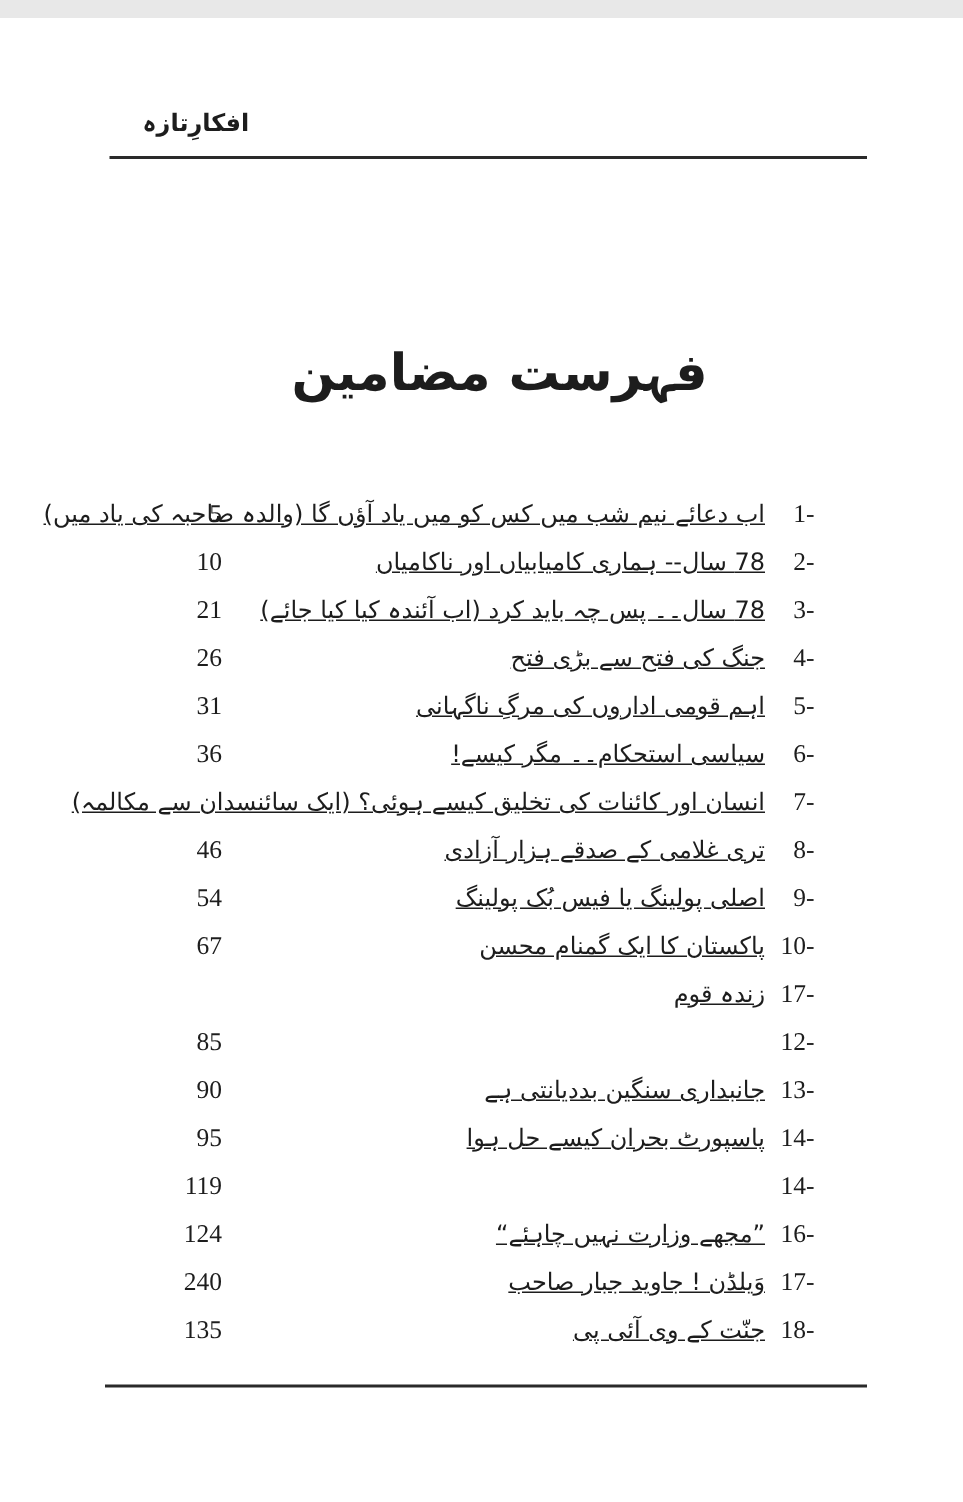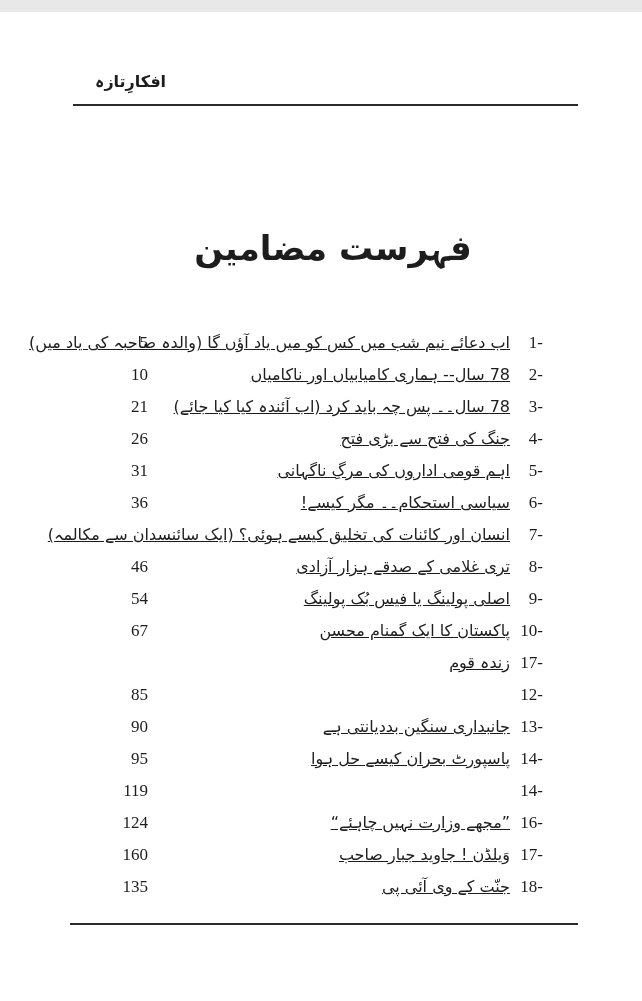--- a/index.html
+++ b/index.html
@@ -183,21 +183,21 @@
     <span class="toc-serial">14-</span>
   </div>
 
   <div class="toc-row">
     <span class="toc-page">124</span>
     <span class="toc-title">”مجھے وزارت نہیں چاہئے“</span>
     <span class="toc-serial">16-</span>
   </div>
 
   <div class="toc-row">
-    <span class="toc-page">160</span>
+    <span class="toc-page">240</span>
     <span class="toc-title">وَیلڈن ! جاوید جبار صاحب</span>
     <span class="toc-serial">17-</span>
   </div>
 
   <div class="toc-row">
     <span class="toc-page">135</span>
     <span class="toc-title">جنّت کے وی آئی پی</span>
     <span class="toc-serial">18-</span>
   </div>
 </div>

